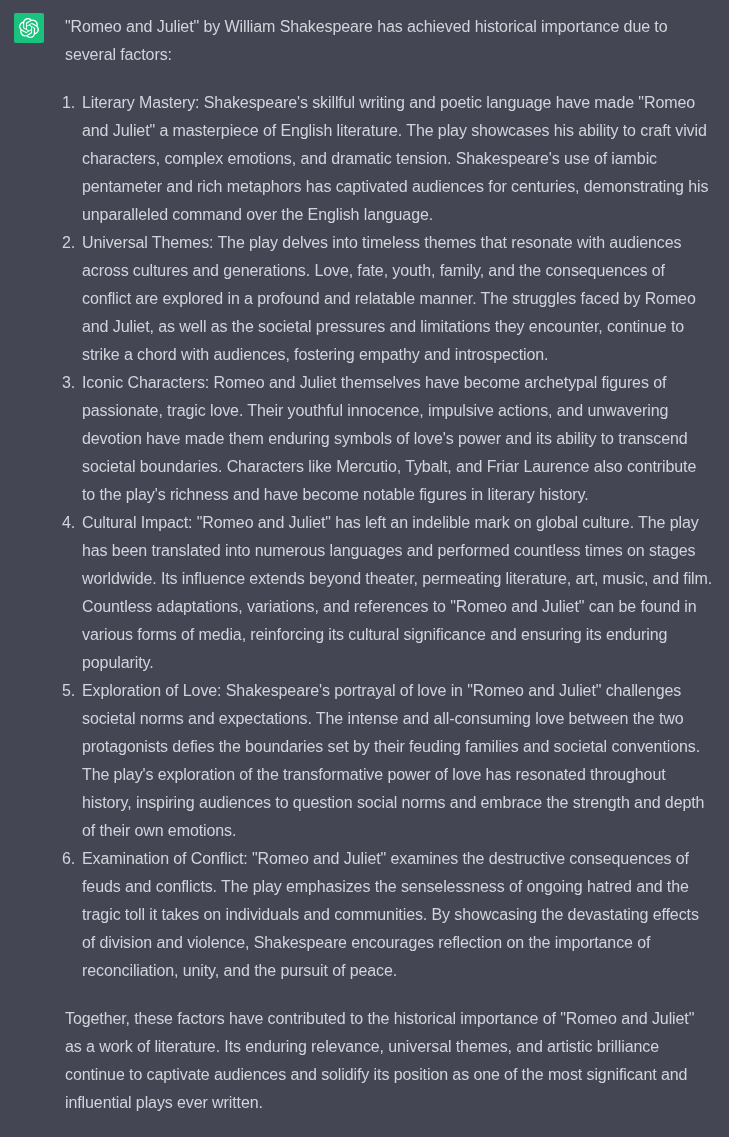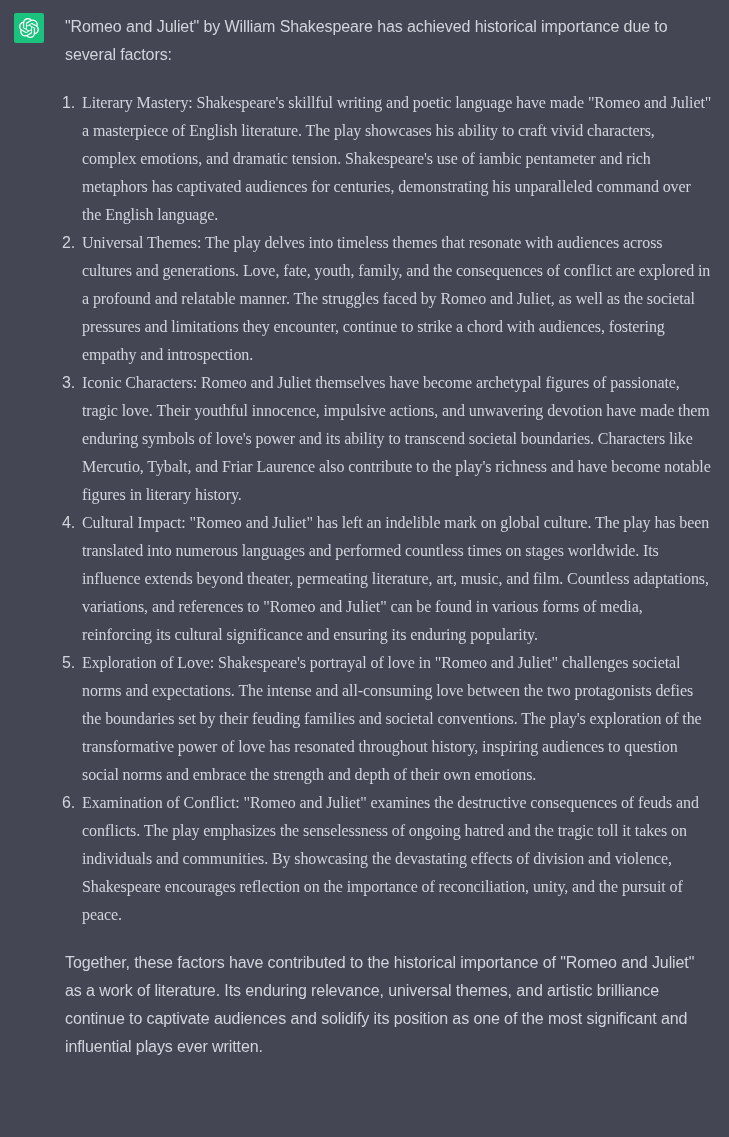--- a/index.html
+++ b/index.html
@@ -57,21 +57,20 @@
     display: flex;
     margin: 0;
   }
   .li-num {
     width: 20px;
     margin-left: -3px;
     flex-shrink: 0;
   }
   .li-text {
     flex: 1;
-    font-family: Liberation Serif, serif;
   }
 </style>
 </head>
 <body>
 
 <div class="message-row">
   <div class="avatar">
     <span>
       <svg viewBox="0 0 24 24" fill="#ffffff" xmlns="http://www.w3.org/2000/svg">
         <path d="M22.2819 9.8211a5.9847 5.9847 0 0 0-.5157-4.9108 6.0462 6.0462 0 0 0-6.5098-2.9A6.0651 6.0651 0 0 0 4.9807 4.1818a5.9847 5.9847 0 0 0-3.9977 2.9 6.0462 6.0462 0 0 0 .7427 7.0966 5.98 5.98 0 0 0 .511 4.9107 6.051 6.051 0 0 0 6.5146 2.9001A5.9847 5.9847 0 0 0 13.2599 24a6.0557 6.0557 0 0 0 5.7718-4.2058 5.9894 5.9894 0 0 0 3.9977-2.9001 6.0557 6.0557 0 0 0-.7475-7.073zm-9.022 12.6081a4.4755 4.4755 0 0 1-2.8764-1.0408l.1419-.0804 4.7783-2.7582a.7948.7948 0 0 0 .3927-.6813v-6.7369l2.02 1.1686a.071.071 0 0 1 .038.0615v5.5826a4.504 4.504 0 0 1-4.4945 4.4849zm-9.6607-4.1254a4.4708 4.4708 0 0 1-.5346-3.0137l.142.0852 4.783 2.7582a.7712.7712 0 0 0 .7806 0l5.8428-3.3685v2.3324a.0804.0804 0 0 1-.0332.0615L9.74 19.9502a4.4992 4.4992 0 0 1-6.1408-1.6464zM2.3408 7.8956a4.485 4.485 0 0 1 2.3655-1.9728V11.6a.7664.7664 0 0 0 .3879.6765l5.8144 3.3543-2.0201 1.1685a.0757.0757 0 0 1-.071 0l-4.8303-2.7865A4.504 4.504 0 0 1 2.3408 7.8956zm16.5963 3.8558L13.1038 8.364 15.1192 7.2a.0757.0757 0 0 1 .071 0l4.8303 2.7913a4.4944 4.4944 0 0 1-.6765 8.1042v-5.6772a.79.79 0 0 0-.407-.667zm2.0107-3.0231l-.142-.0852-4.7735-2.7818a.7759.7759 0 0 0-.7854 0L9.409 9.2297V6.8974a.0662.0662 0 0 1 .0284-.0615l4.8303-2.7866a4.4992 4.4992 0 0 1 6.6802 4.66zM8.3065 12.863l-2.02-1.1638a.0804.0804 0 0 1-.038-.0567V6.0742a4.4992 4.4992 0 0 1 7.3757-3.4537l-.142.0805L8.704 5.459a.7948.7948 0 0 0-.3927.6813zm1.0976-2.3654l2.602-1.4998 2.6069 1.4998v2.9994l-2.5974 1.4997-2.6067-1.4997z"></path>

